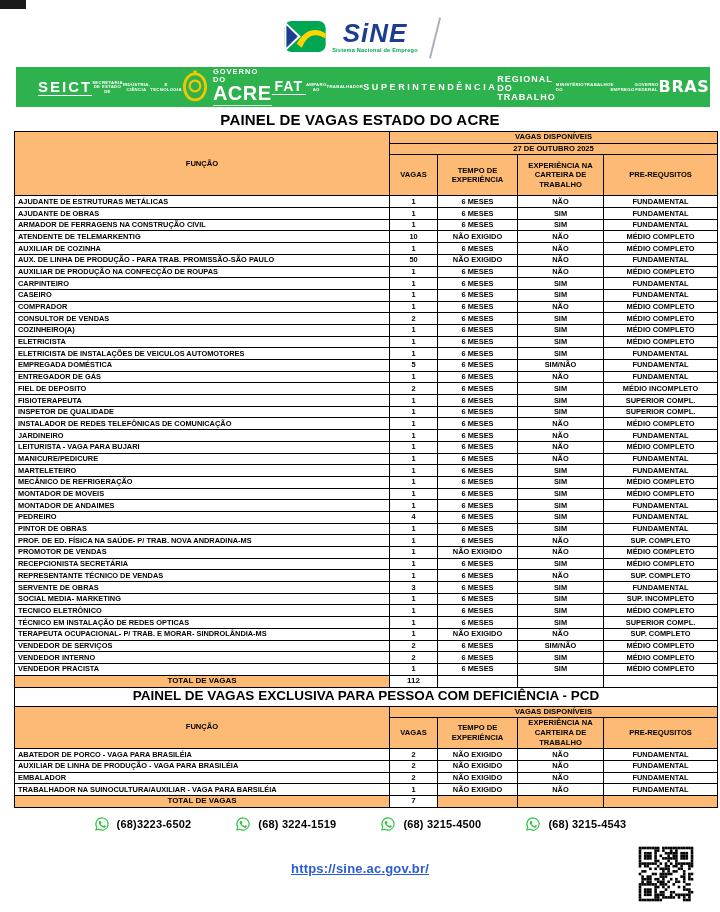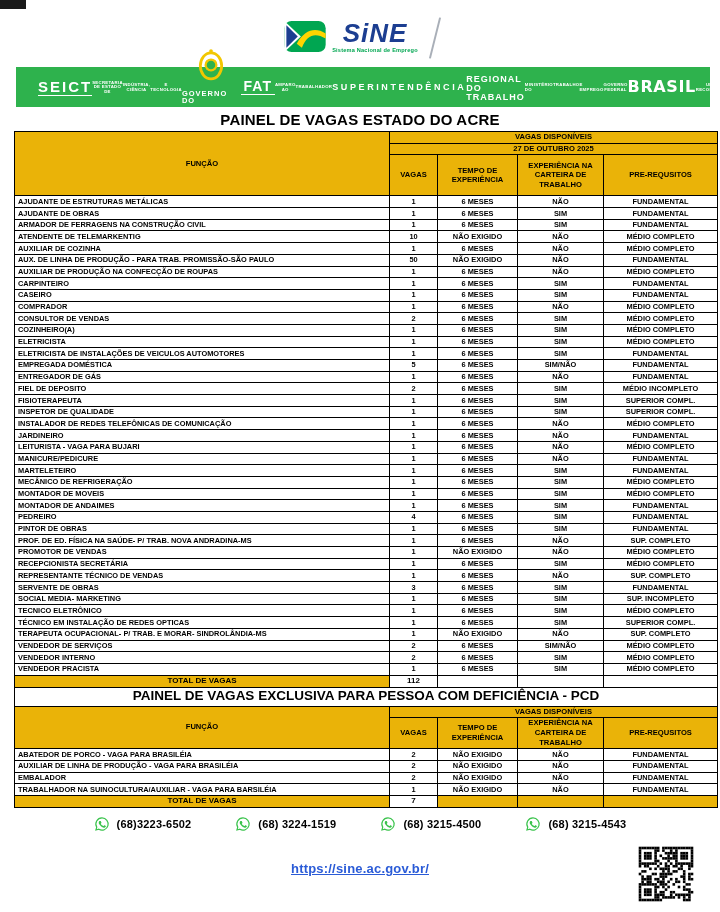--- a/index.html
+++ b/index.html
@@ -19,41 +19,41 @@
   .casa-casado{font-size:11px;font-weight:bold;color:#00a651;letter-spacing:2px;}
   .casa-name{font-size:21px;font-weight:bold;color:#1c3e91;margin-top:1px;letter-spacing:.3px;}
   .casa-sub{font-size:5.6px;font-weight:bold;color:#5f5f75;margin-top:3px;letter-spacing:.4px;}
 
   
   .banner{margin:3px 10px 0 16px;height:40px;background:#2eb24d;display:flex;align-items:center;
           justify-content:space-between;padding:0 22px;color:#fff;}
   .bn{display:flex;flex-direction:row;align-items:center;line-height:1;}
   .seict-title{font-size:15px;font-weight:bold;letter-spacing:2px;border-bottom:1px solid #fff;padding-bottom:1px;}
   .tiny{font-size:4.3px;font-weight:bold;letter-spacing:.3px;margin-top:1.2px;text-align:center;}
-  .acre{display:flex;align-items:center;gap:5px;flex-direction:column;}
+  .acre{display:flex;align-items:center;gap:5px;}
   .acre-col{display:flex;flex-direction:column;line-height:1;}
   .acre-top{font-size:7.5px;font-weight:bold;letter-spacing:1px;}
   .acre-name{font-size:20px;font-weight:900;letter-spacing:.5px;}
   .acre-line{height:1px;background:rgba(255,255,255,.75);margin-top:1.5px;}
   .fat-title{font-size:14px;font-weight:900;letter-spacing:1px;border-bottom:1.5px solid #fff;padding:0 3px 1px;}
   .srt-1{font-size:9px;letter-spacing:2.6px;font-weight:bold;}
   .srt-2{font-size:9px;letter-spacing:1px;font-weight:900;margin-top:2px;}
   .mte{align-items:flex-start;}
   .mte .tiny{text-align:left;margin-top:1.4px;}
   .brasil-name{font-size:16px;font-weight:900;letter-spacing:.6px;font-family:"DejaVu Sans",sans-serif;}
 
   
   .page-title{text-align:center;font-size:15px;font-weight:bold;margin:4px 0 3px;letter-spacing:.2px;}
 
   
   table{border-collapse:collapse;table-layout:fixed;width:703px;margin-left:14px;border:1.5px solid #000;}
   td{border:1px solid #000;font-weight:bold;text-align:center;font-size:7.4px;line-height:1.05;
      padding:0 2px;height:10.7px;overflow:hidden;white-space:nowrap;}
   td.fn{text-align:left;padding-left:3px;}
-  .hdr{background:#eab308;}
+  .hdr{background:#fdba74;}
   .vdrow td{font-size:7.6px;}
   .h3row td{height:40px;white-space:normal;line-height:1.3;font-size:7.6px;}
   .pcdh3 td{height:30px;white-space:normal;line-height:1.3;font-size:7.6px;}
   .funcao-cell{font-size:8.2px;}
   .total-row td{font-size:8px;height:11px;}
   .pcd-title-cell{font-size:13.5px;height:18px;font-weight:bold;}
 
   
   .footer{margin-top:8px;}
   .wa-title{text-align:center;font-size:10px;font-weight:bold;letter-spacing:.2px;}

